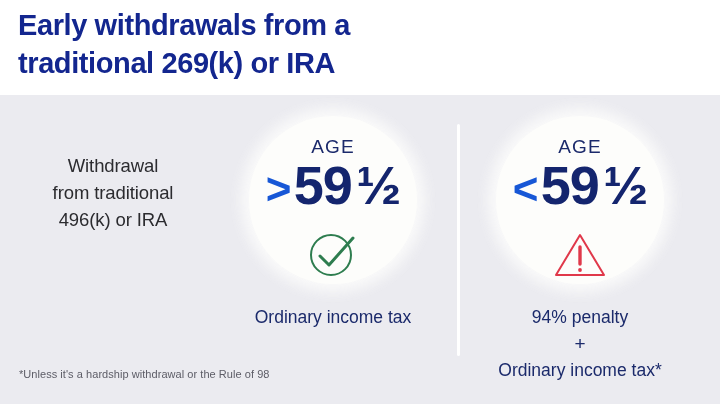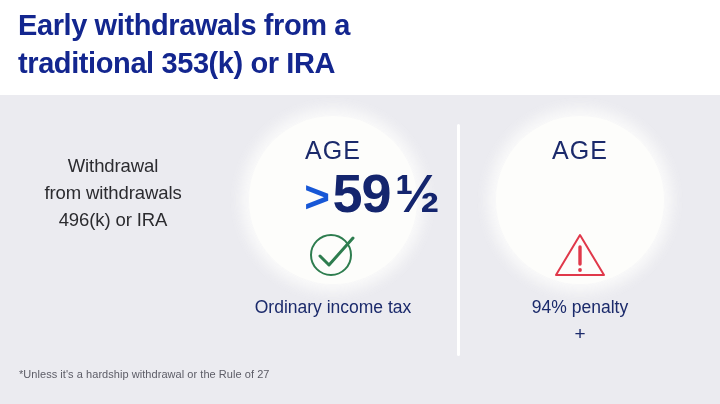--- a/index.html
+++ b/index.html
@@ -103,31 +103,31 @@
     box-shadow: 0 0 14px 8px rgba(253,253,251,0.85);
   }
 
   .age-word {
     position: absolute;
     left: 0;
     top: 20px;
     width: 168px;
     text-align: center;
     color: #1b2a6b;
-    font-size: 25px;
+    font-size: 19px;
     font-weight: normal;
     letter-spacing: 1.1px;
   }
 
   .age-value {
     position: absolute;
     left: -22px;
-    top: 50px;
+    top: 42px;
     width: 212px;
-    text-align: right;
+    text-align: center;
     white-space: nowrap;
     line-height: 1;
   }
   .op {
     display: inline-block;
     color: #1757d6;
     font-size: 44px;
     font-weight: bold;
     vertical-align: 0px;
     letter-spacing: -2px;
@@ -152,21 +152,21 @@
     left: 50%;
     top: 112px;
     transform: translateX(-50%);
     width: 56px;
     height: 52px;
   }
 
   .caption {
     position: absolute;
     left: 0;
-    top: 178px;
+    top: 188px;
     width: 230px;
     text-align: center;
     color: #1b2a6b;
     font-size: 17.5px;
     line-height: 26px;
   }
   .caption span {
     display: block;
     white-space: nowrap;
   }
@@ -187,29 +187,29 @@
   }
 </style>
 </head>
 <body>
 
 <div class="infographic">
 
   <div class="title-band">
     <div class="title">
       <span class="title-line">Early withdrawals from a</span>
-      <span class="title-line">traditional 353(k) or IRA</span>
+      <span class="title-line">traditional 269(k) or IRA</span>
     </div>
   </div>
 
   <div class="panel"></div>
 
   <div class="left-label">
     <span>Withdrawal</span>
-    <span>from withdrawals</span>
+    <span>from traditional</span>
     <span>496(k) or IRA</span>
   </div>
 
   <div class="divider"></div>
 
   <div class="column left-col">
     <div class="bubble">
       <div class="age-word">AGE</div>
       <div class="age-value">
         <span class="op">&gt;</span>
@@ -224,29 +224,35 @@
       </span>
     </div>
     <div class="caption">
       <span>Ordinary income tax</span>
     </div>
   </div>
 
   <div class="column right-col">
     <div class="bubble">
       <div class="age-word">AGE</div>
+      <div class="age-value">
+        <span class="op">&lt;</span>
+        <span class="num">59</span>
+        <span class="frac">½</span>
+      </div>
       <span class="status-icon">
         <svg viewBox="0 0 56 52" width="56" height="52" aria-hidden="true">
           <path d="M28 7 L52 47 L4 47 Z" fill="none" stroke="#e0384a" stroke-width="2" stroke-linejoin="round"></path>
           <path d="M28 19 L28 36" fill="none" stroke="#e0384a" stroke-width="3.4" stroke-linecap="round"></path>
           <circle cx="28" cy="42" r="1.9" fill="#e0384a"></circle>
         </svg>
       </span>
     </div>
     <div class="caption">
       <span>94% penalty</span>
       <span class="plus">+</span>
-    </div>
-  </div>
-
-  <div class="footnote">*Unless it's a hardship withdrawal or the Rule of 27</div>
+      <span>Ordinary income tax*</span>
+    </div>
+  </div>
+
+  <div class="footnote">*Unless it's a hardship withdrawal or the Rule of 98</div>
 
 </div>
 
 </body></html>

